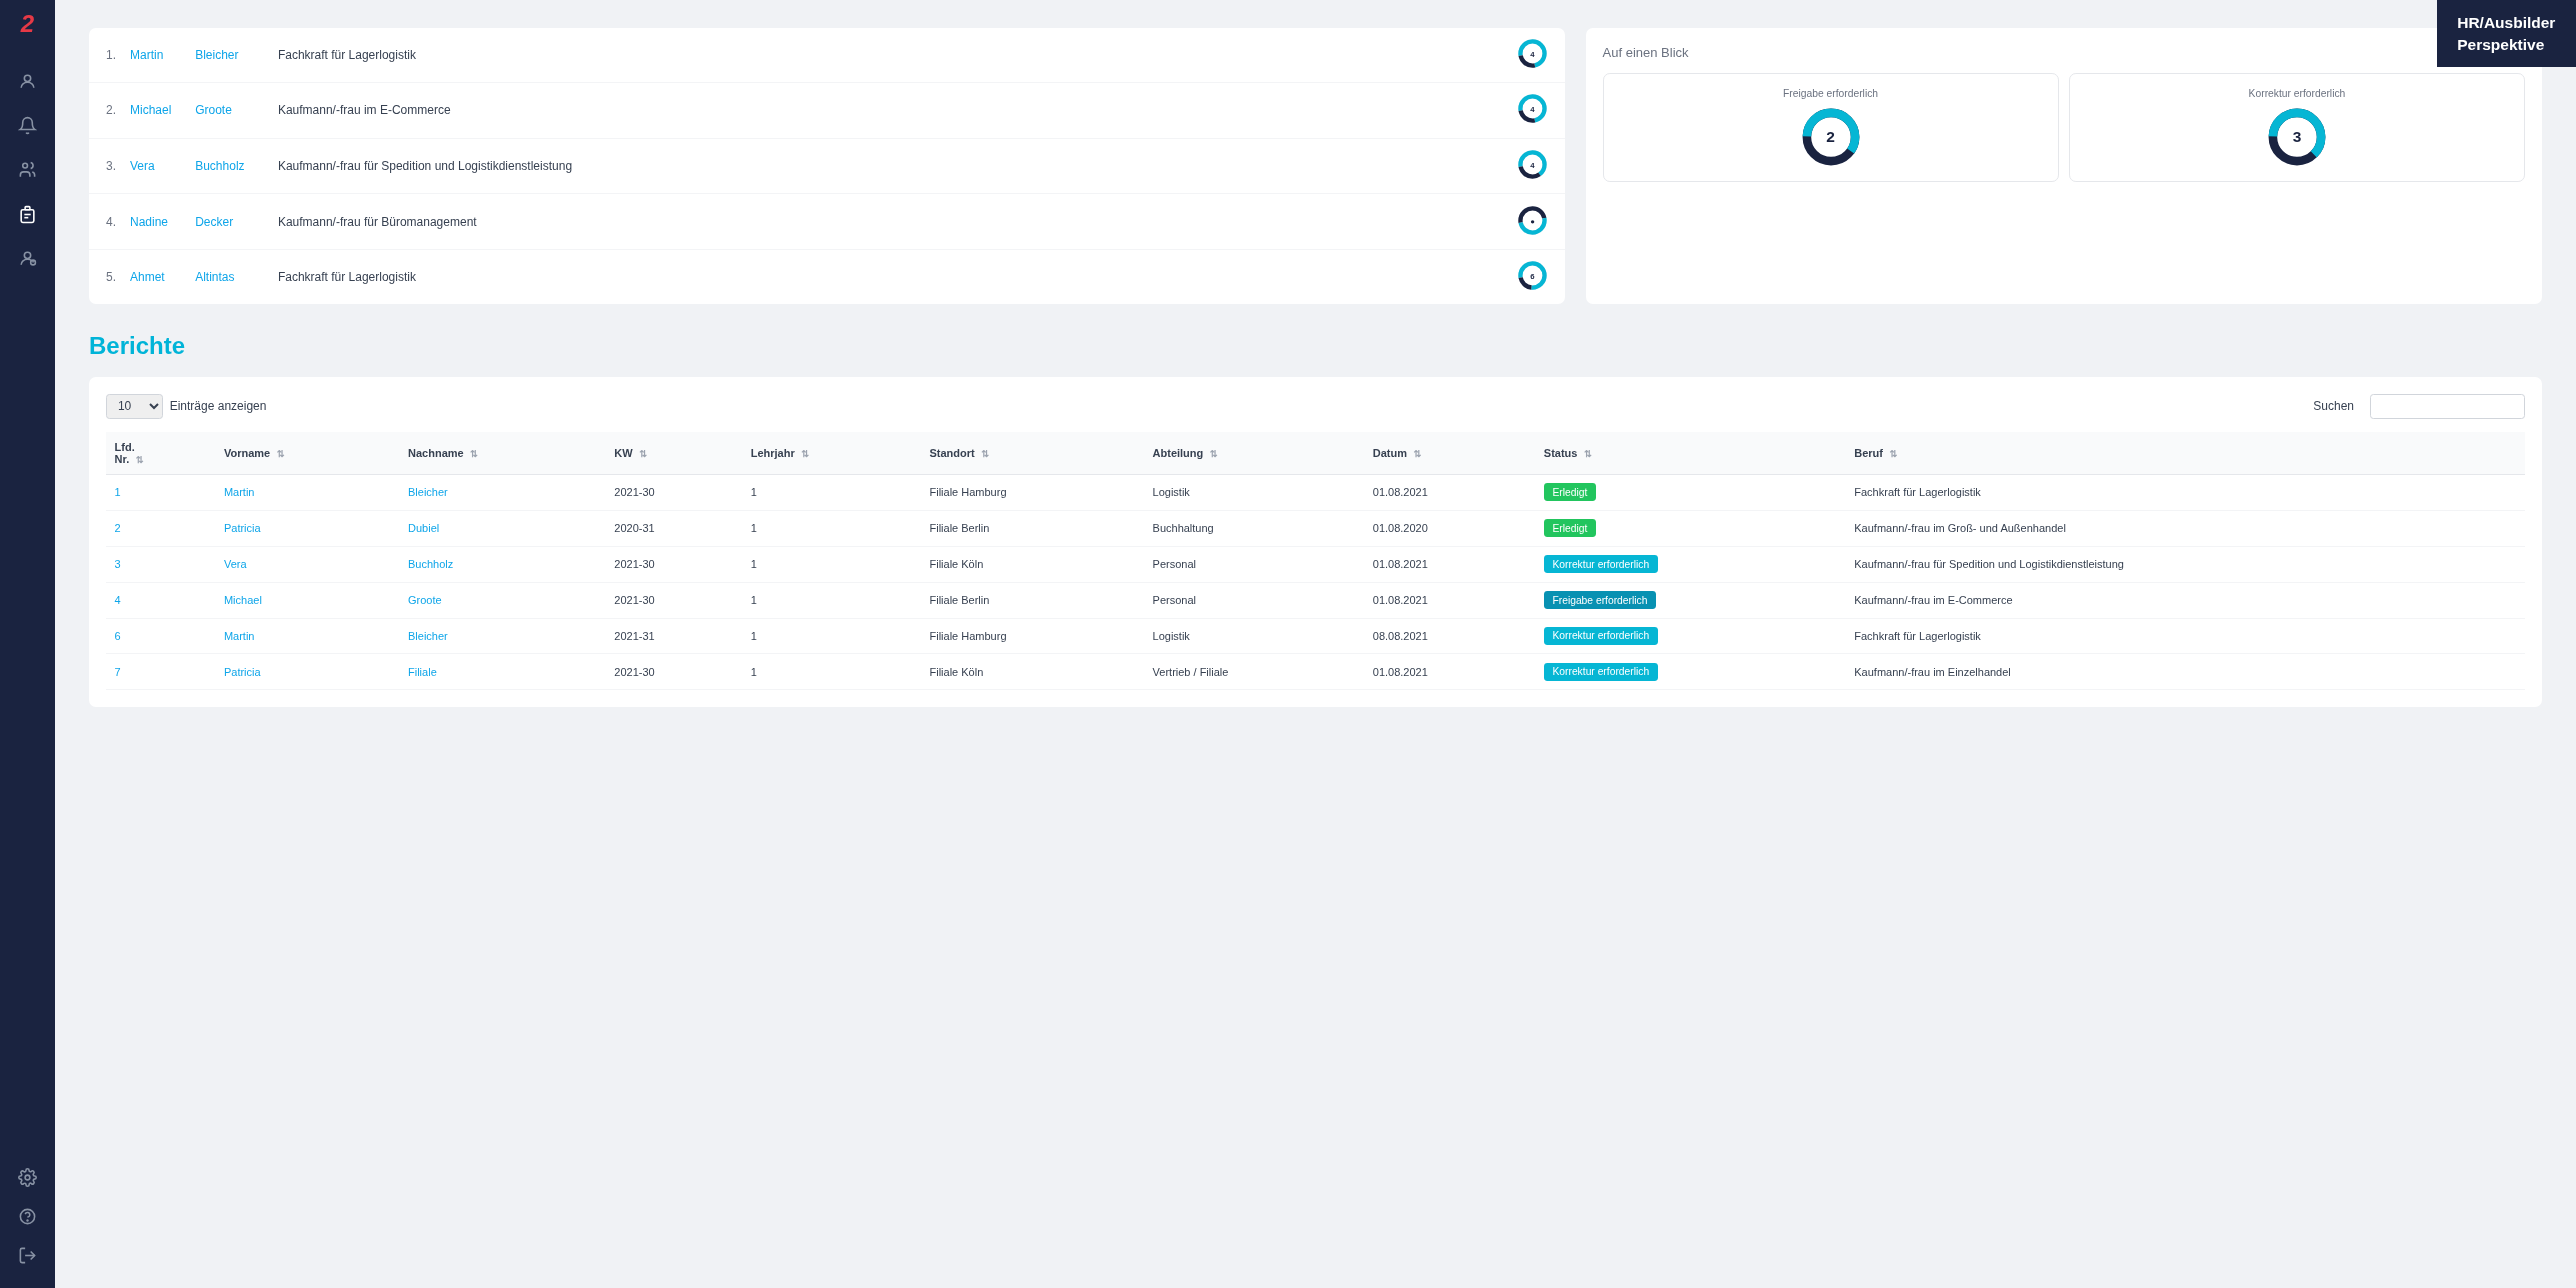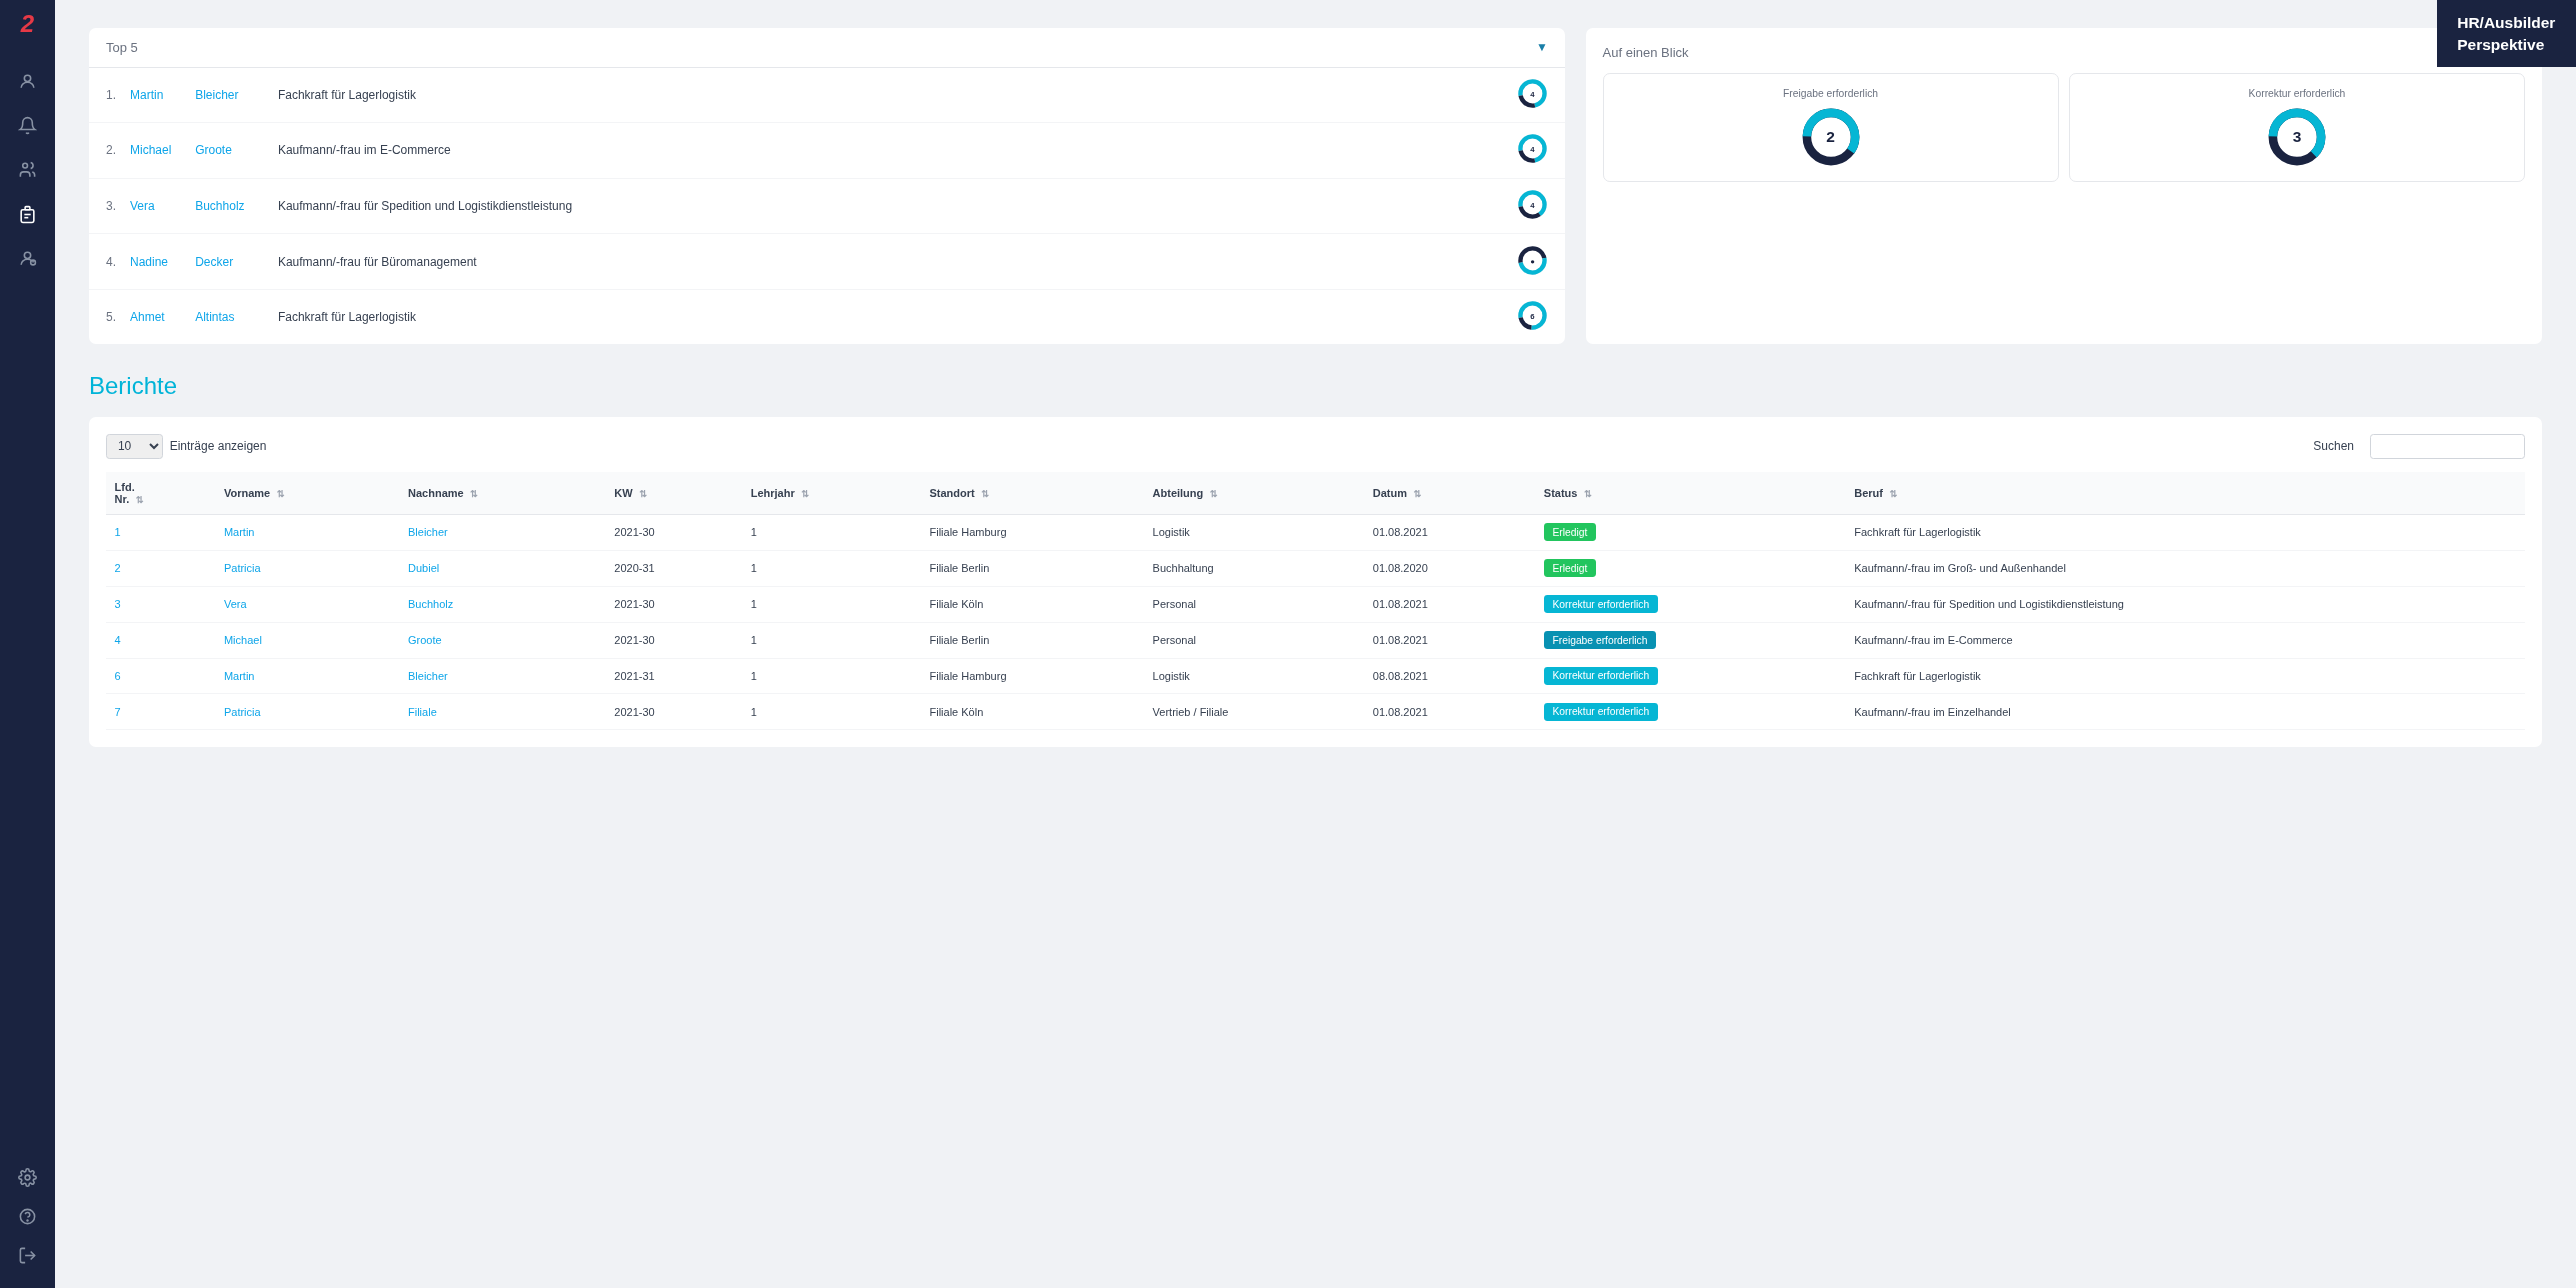--- a/index.html
+++ b/index.html
@@ -166,21 +166,21 @@
       transform: translate(-50%, -50%);
       font-size: 15.5px;
       font-weight: bold;
       color: #1a2340;
     }
 
     
     .section-title {
       color: #00b4d8;
       font-size: 24px;
-      font-weight: 400;
+      font-weight: 700;
       margin-bottom: 17px;
     }
     .berichte-card {
       background: #fff;
       border-radius: 6.9px;
       padding: 17px;
     }
     .table-controls {
       display: flex;
       align-items: flex-end;
@@ -334,24 +334,20 @@
 
   <div class="top-badge">
     <span>HR/Ausbilder</span><br>
     <span>Perspektive</span>
   </div>
 
 
   <div class="top-section">
 
     <div class="top5-card">
-      <div class="top5-header">
-        <span>Top 5</span>
-        <span class="dropdown-arrow">▼</span>
-      </div>
 
       <div class="top5-row">
         <span class="top5-num">1.</span>
         <span class="top5-name-first">Martin</span>
         <span class="top5-name-last">Bleicher</span>
         <span class="top5-beruf">Fachkraft für Lagerlogistik</span>
         <div class="donut-wrap">
           <svg class="donut-svg" viewBox="0 0 36 36">
             <circle cx="18" cy="18" r="14" fill="none" stroke="#e5e7eb" stroke-width="5"></circle>
             <circle cx="18" cy="18" r="14" fill="none" stroke="#06b6d4" stroke-width="5" stroke-dasharray="66 22" stroke-dashoffset="25" transform="rotate(-90 18 18)"></circle>

